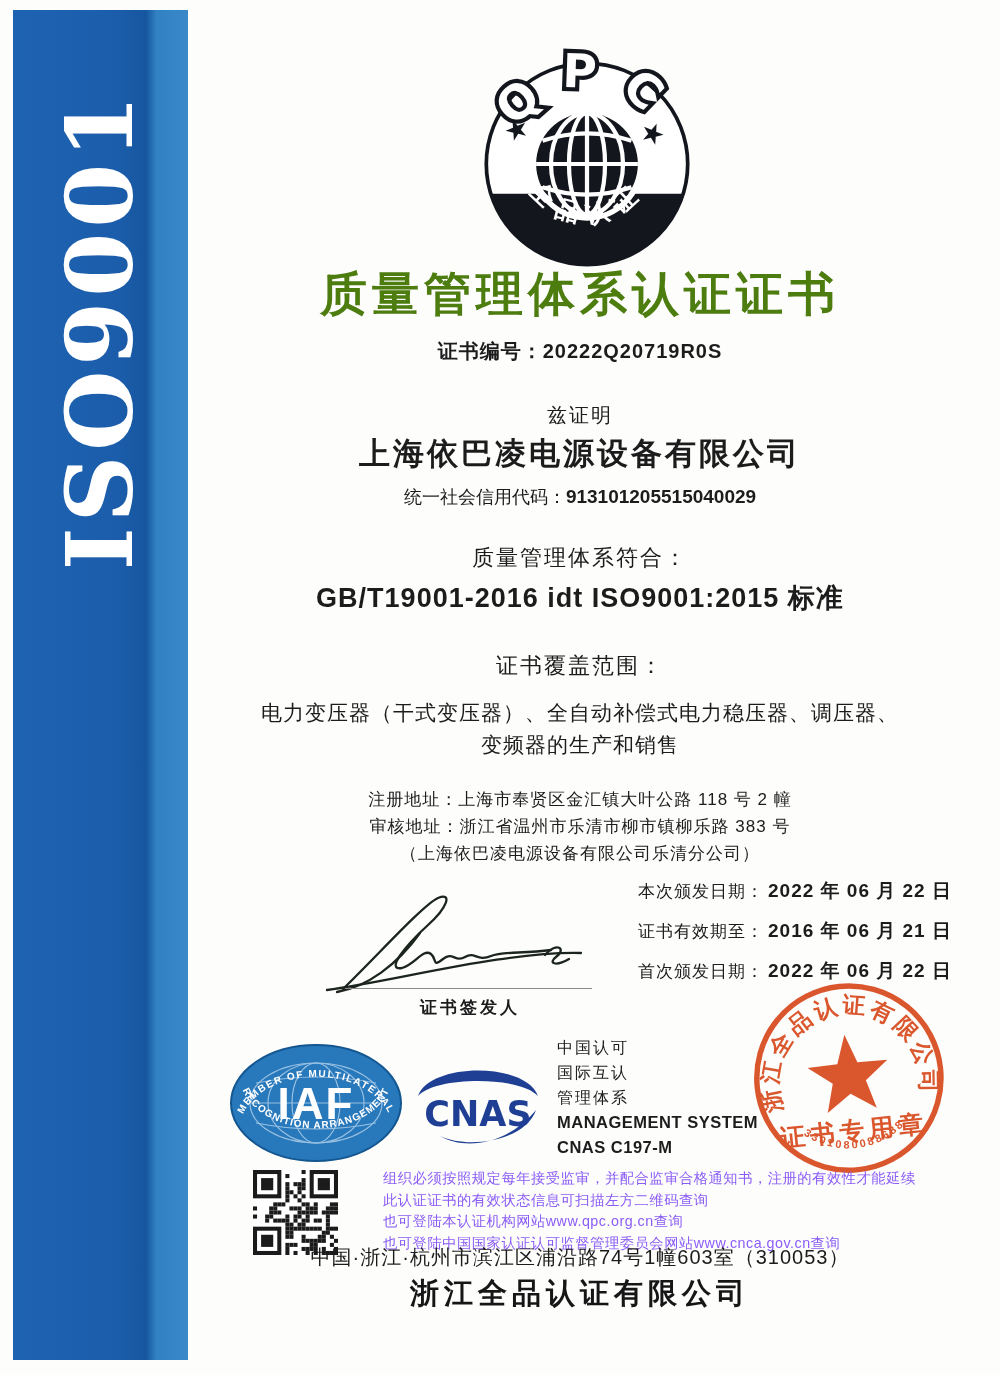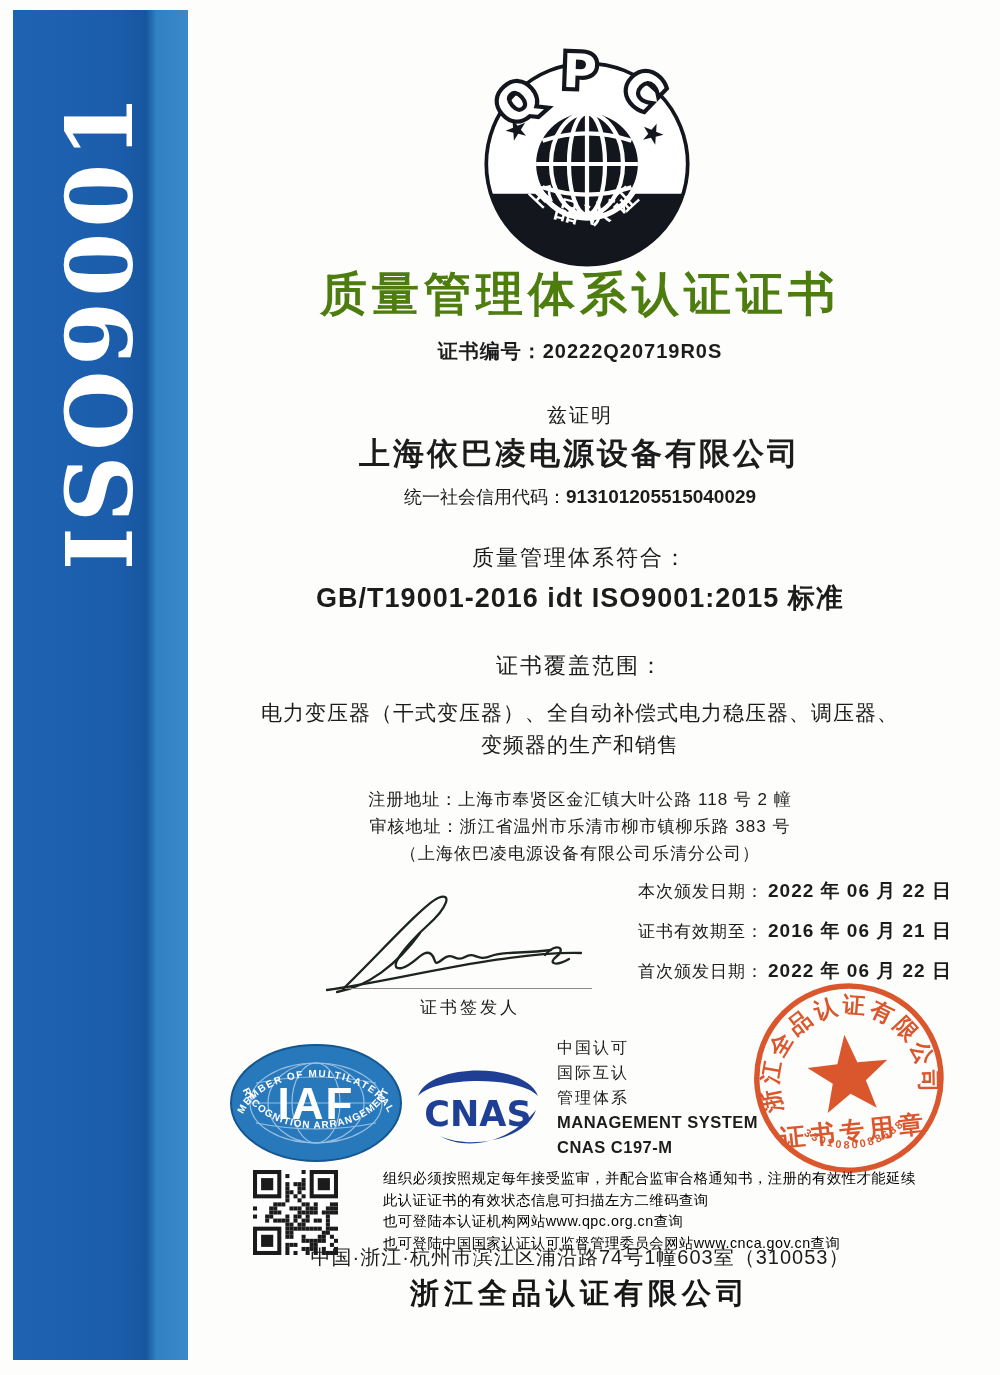--- a/index.html
+++ b/index.html
@@ -27,26 +27,26 @@
   .scopeheading{top:651px;font-size:22px;letter-spacing:2px;}
   .scope1{top:699px;font-size:21px;letter-spacing:1px;}
   .scope2{top:731px;font-size:21px;letter-spacing:1px;}
   .addr{top:786px;font-size:17px;line-height:27px;letter-spacing:1px;}
   .dates{position:absolute;left:638px;top:878px;}
   .daterow{display:flex;align-items:center;margin-bottom:14px;white-space:nowrap;}
   .daterow .lbl{font-size:17px;letter-spacing:1px;}
   .daterow .val{font-size:19px;font-weight:bold;margin-left:4px;letter-spacing:1px;}
   .sigline{position:absolute;left:345px;top:988px;width:247px;border-top:1.5px solid #8a8a8a;}
   .siglabel{position:absolute;left:330px;top:996px;width:280px;text-align:center;
-            font-size:17px;letter-spacing:3px;}
+            font-size:17px;letter-spacing:3px;font-weight:bold;}
   .accred{position:absolute;left:557px;top:1035px;text-align:left;}
   .accred .cn{font-size:16px;line-height:25px;letter-spacing:2px;}
   .accred .en{font-size:16.5px;line-height:25px;font-weight:bold;letter-spacing:.5px;}
   .footer{position:absolute;left:383px;top:1168px;width:585px;text-align:left;
-          font-size:14.3px;line-height:21.5px;letter-spacing:.5px;color:#000000;}
+          font-size:14.3px;line-height:21.5px;letter-spacing:.5px;color:#8b5cf6;}
   .issuer-name{top:1274px;font-size:29px;font-weight:900;letter-spacing:5px;color:#161616;}
   .issuer-addr{top:1244px;font-size:20px;letter-spacing:1px;}
   svg{position:absolute;overflow:visible;}
   .qpc-svg{left:481px;top:58px;}
   .sig-svg{left:325px;top:893px;}
   .iaf-svg{left:230px;top:1043px;}
   .cnas-svg{left:412px;top:1056px;}
   .stamp-svg{left:740px;top:980px;}
   .qr-svg{left:253px;top:1170px;}
 </style>

